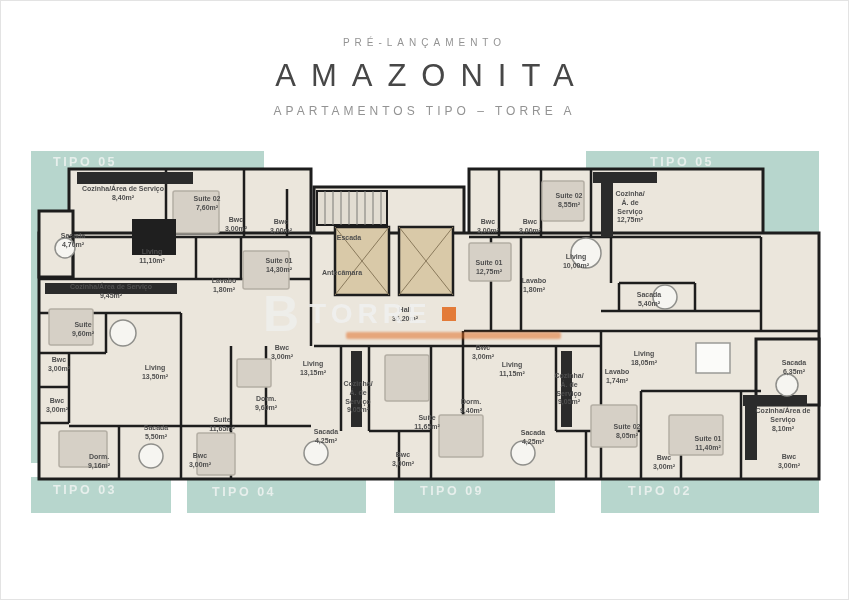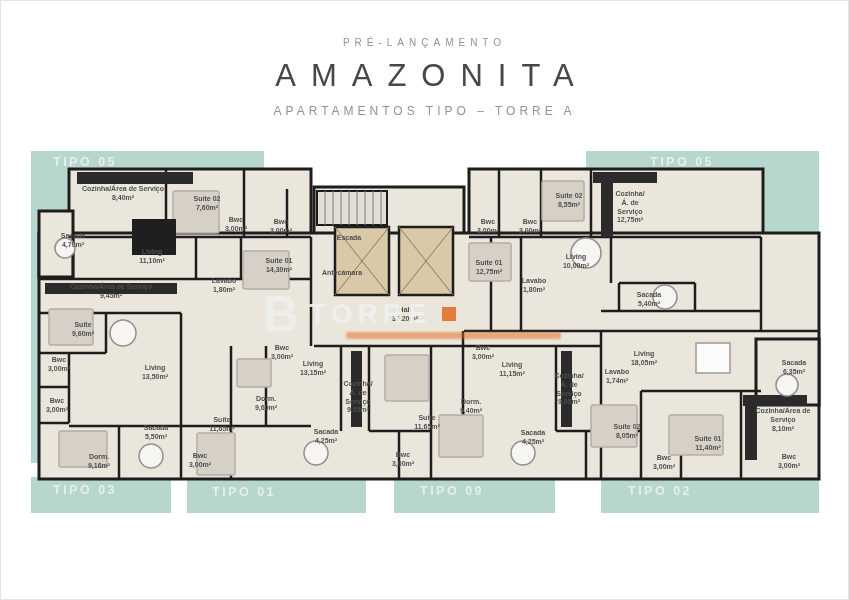--- a/index.html
+++ b/index.html
@@ -202,21 +202,21 @@
       <div class="room-label" style="left: 606px; top: 376px;"><span>Lavabo</span><span class="room-area">1,74m²</span></div>
       <div class="room-label" style="left: 616px; top: 431px;"><span>Suíte 02</span><span class="room-area">8,05m²</span></div>
       <div class="room-label" style="left: 653px; top: 462px;"><span>Bwc</span><span class="room-area">3,00m²</span></div>
       <div class="room-label" style="left: 697px; top: 443px;"><span>Suíte 01</span><span class="room-area">11,40m²</span></div>
       <div class="room-label" style="left: 772px; top: 419px; max-width: 66px;"><span>Cozinha/Área de Serviço</span><span class="room-area">8,10m²</span></div>
       <div class="room-label" style="left: 778px; top: 461px;"><span>Bwc</span><span class="room-area">3,00m²</span></div>
       <div class="room-label" style="left: 783px; top: 367px;"><span>Sacada</span><span class="room-area">6,35m²</span></div>
       <div class="unit-label" style="left: 42px; top: 154px;">TIPO 05</div>
       <div class="unit-label" style="left: 639px; top: 154px;">TIPO 05</div>
       <div class="unit-label" style="left: 42px; top: 482px;">TIPO 03</div>
-      <div class="unit-label" style="left: 201px; top: 484px;">TIPO 01</div>
+      <div class="unit-label" style="left: 201px; top: 484px;">TIPO 04</div>
       <div class="unit-label" style="left: 409px; top: 483px;">TIPO 09</div>
       <div class="unit-label" style="left: 617px; top: 483px;">TIPO 02</div>
     </div>
 
   <div class="watermark">
     <span class="wm-initial">B</span>
     <span class="wm-word">TORRE</span>
     <span class="wm-square"></span>
   </div>
   <div class="wm-subline"></div>

